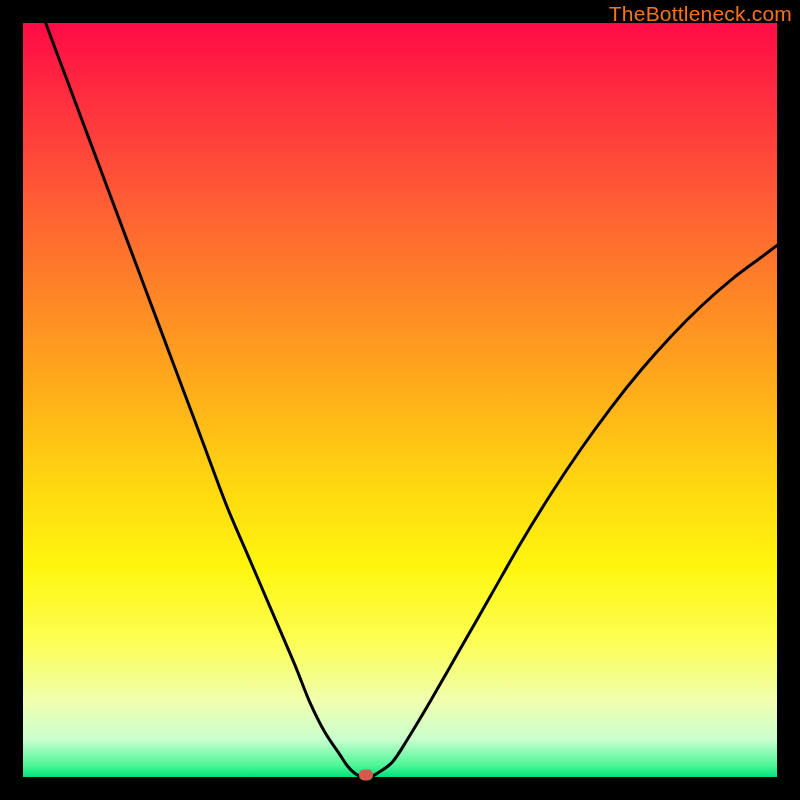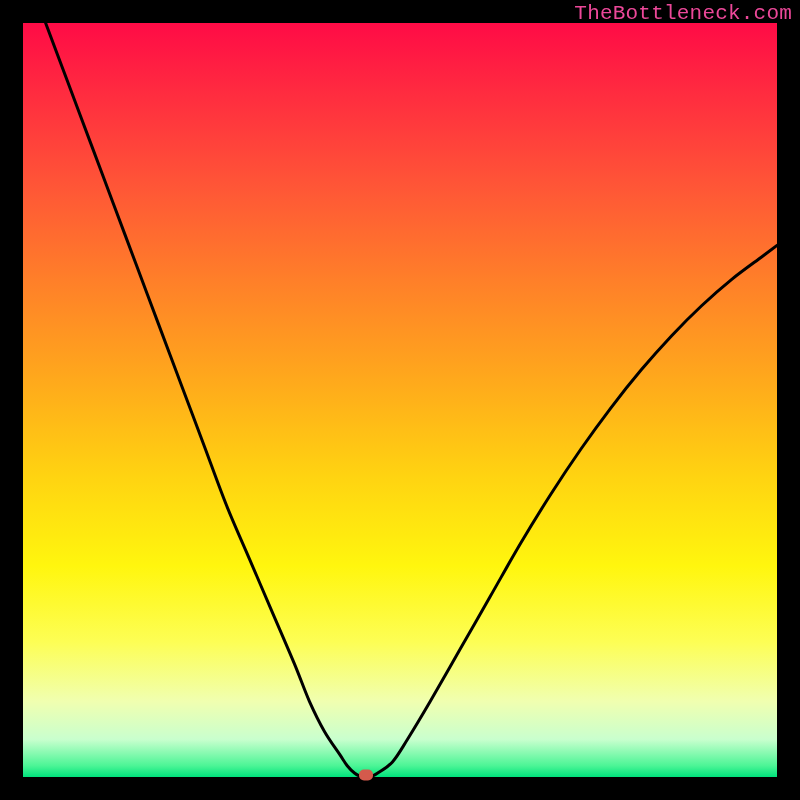--- a/index.html
+++ b/index.html
@@ -50,26 +50,25 @@
     width: 14px;
     height: 11px;
     border-radius: 5px;
     background: #d45a4c;
     transform: translate(-50%, -50%);
   }
   .watermark {
     position: absolute;
     top: 2px;
     right: 8px;
-    color: #ec4899;
+    color: #f97316;
     font-size: 21px;
     font-weight: 500;
     letter-spacing: 0.2px;
     user-select: none;
-    font-family: Liberation Mono, monospace;
   }
 </style>
 </head>
 <body>
 <div class="frame">
 
   <div class="watermark">TheBottleneck.com</div>
 
   <div class="plot-area">
     <svg class="curve-svg" viewBox="0 0 754 754" preserveAspectRatio="none">

